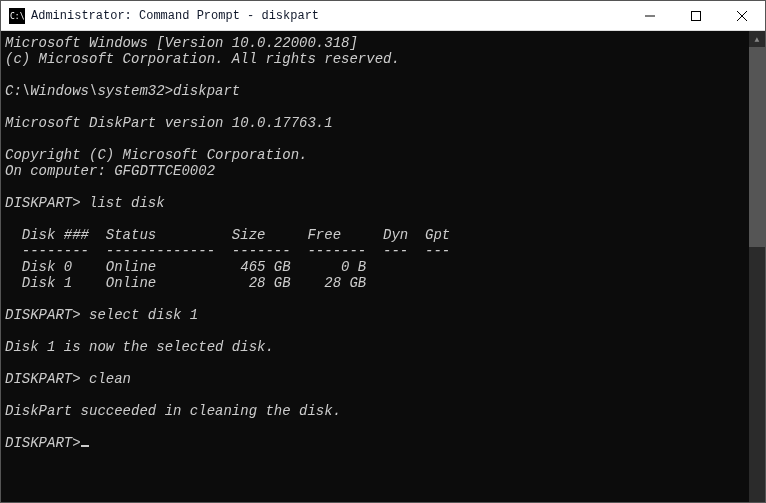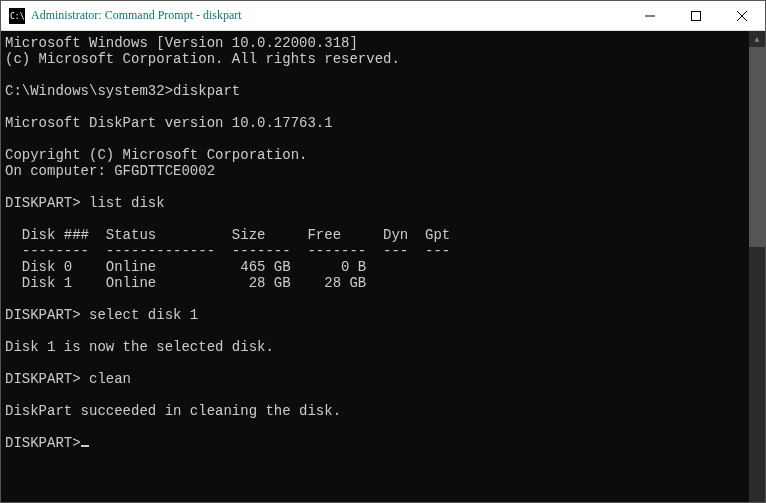--- a/index.html
+++ b/index.html
@@ -35,23 +35,23 @@
       margin-right: 6px;
       display: flex;
       align-items: center;
       justify-content: center;
     }
     .titlebar-icon svg {
       width: 16px;
       height: 16px;
     }
     .titlebar-title {
-      font-family: Liberation Serif, serif;
+      font-family: Liberation Mono, monospace;
       font-size: 12px;
-      color: #0f766e;
+      color: #0f172a;
       flex: 1;
     }
     .titlebar-controls {
       display: flex;
       height: 100%;
     }
     .titlebar-btn {
       width: 46px;
       height: 100%;
       display: flex;
@@ -76,20 +76,21 @@
     }
     .terminal {
       flex: 1;
       padding: 4px 4px;
       color: #cccccc;
       font-size: 14px;
       line-height: 16px;
       white-space: pre;
       font-family: "Consolas", "Courier New", monospace;
       overflow: hidden;
+      font-style: italic;
     }
     .scrollbar {
       width: 16px;
       background: #2b2b2b;
       position: relative;
     }
     .scroll-arrow {
       width: 16px;
       height: 16px;
       display: flex;

